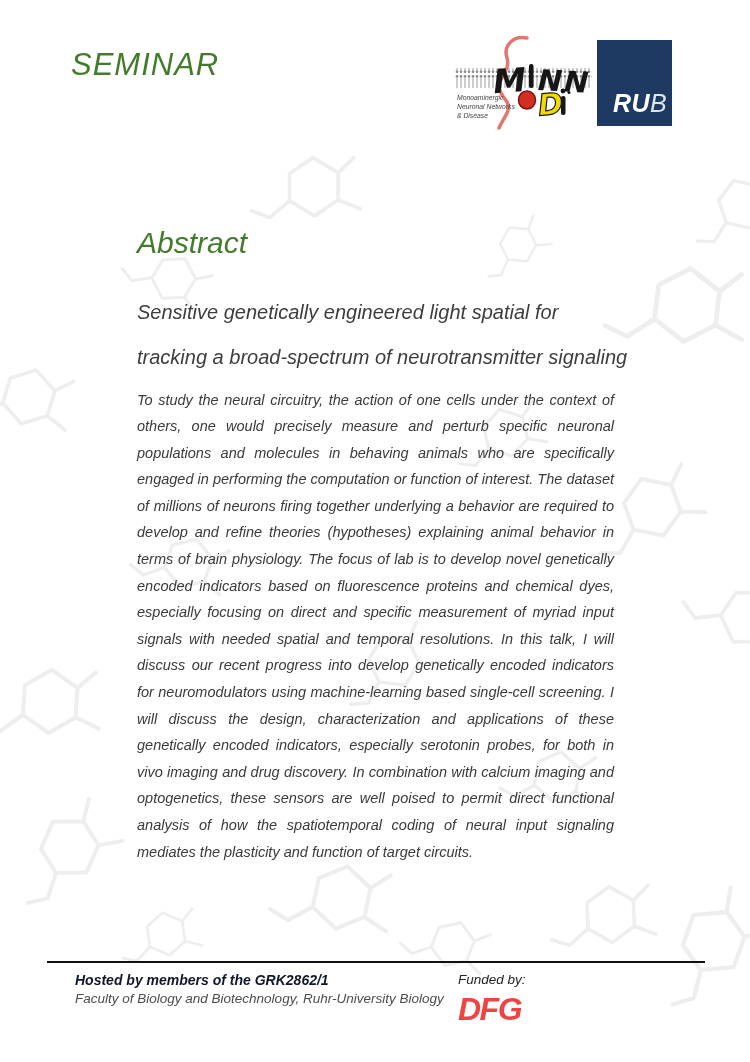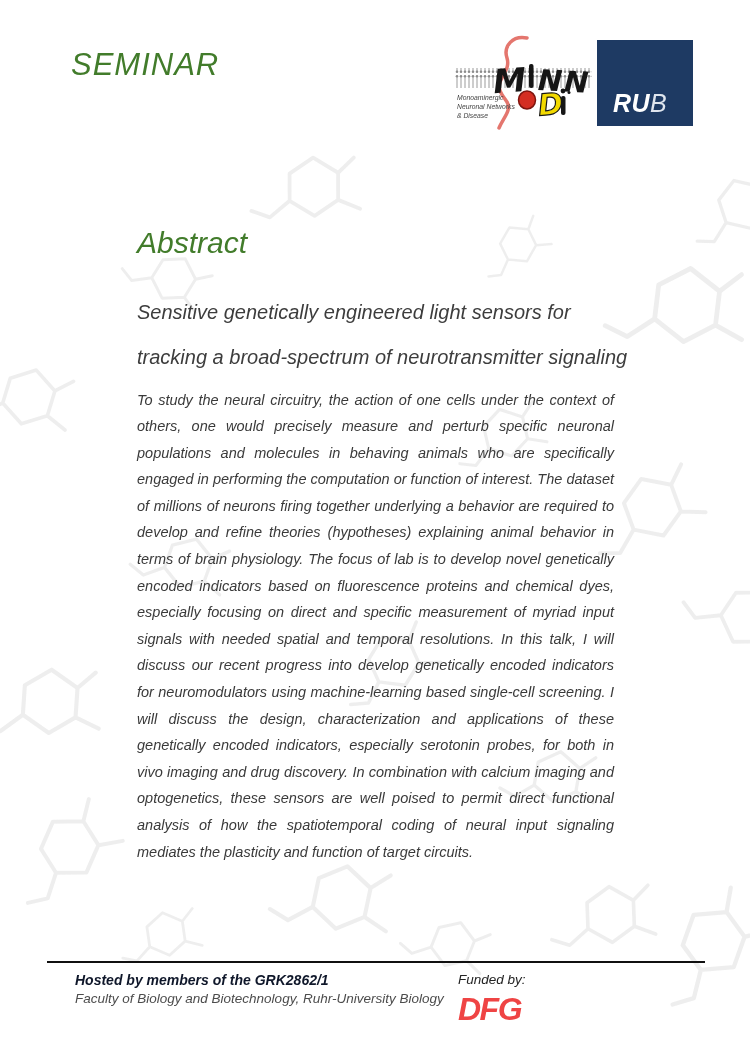--- a/index.html
+++ b/index.html
@@ -11,21 +11,21 @@
   .mol { position:absolute; opacity:.9; z-index:0; }
   .content { position:relative; z-index:1; }
 
   
   .kicker {
     position:absolute; left:71px; top:47px;
     font-size:31px; font-weight:400; letter-spacing:1px; color:#427C2B;
   }
   .logo-monnodi { position:absolute; left:455px; top:34px; width:145px; height:102px; }
   .logo-rub {
-    position:absolute; left:597px; top:40px; width:96px; height:86px;
+    position:absolute; left:597px; top:40px; width:75px; height:86px;
     background:#1E3A63;
   }
   .rub-text {
     position:absolute; left:16px; bottom:10px; color:#ffffff;
     font-size:25px; letter-spacing:.5px; line-height:1;
   }
   .rub-text .ru { font-weight:700; }
   .rub-text .b  { font-weight:400; color:#dfe5ee; }
 
   
@@ -173,21 +173,21 @@
 
     <div class="logo-rub">
       <div class="rub-text">
         <span class="ru">RU</span><span class="b">B</span>
       </div>
     </div>
 
     <div class="abstract-heading">Abstract</div>
 
     <div class="talk-title">
-      <span>Sensitive genetically engineered light sensors for</span>
+      <span>Sensitive genetically engineered light spatial for</span>
       <span>tracking a broad-spectrum of neurotransmitter signaling</span>
     </div>
 
     <p class="abstract-body">To study the neural circuitry, the action of one cells under the context of others, one would precisely measure and perturb specific neuronal populations and molecules in behaving animals who are specifically engaged in performing the computation or function of interest. The dataset of millions of neurons firing together underlying a behavior are required to develop and refine theories (hypotheses) explaining animal behavior in terms of brain physiology. The focus of lab is to develop novel genetically encoded indicators based on fluorescence proteins and chemical dyes, especially focusing on direct and specific measurement of myriad input signals with needed spatial and temporal resolutions. In this talk, I will discuss our recent progress into develop genetically encoded indicators for neuromodulators using machine-learning based single-cell screening. I will discuss the design, characterization and applications of these genetically encoded indicators, especially serotonin probes, for both in vivo imaging and drug discovery. In combination with calcium imaging and optogenetics, these sensors are well poised to permit direct functional analysis of how the spatiotemporal coding of neural input signaling mediates the plasticity and function of target circuits.</p>
 
     <div class="footer-divider"></div>
 
     <div class="footer-left">
       <div class="bold-line">Hosted by members of the GRK2862/1</div>
       <div>Faculty of Biology and Biotechnology, Ruhr-University Biology</div>

